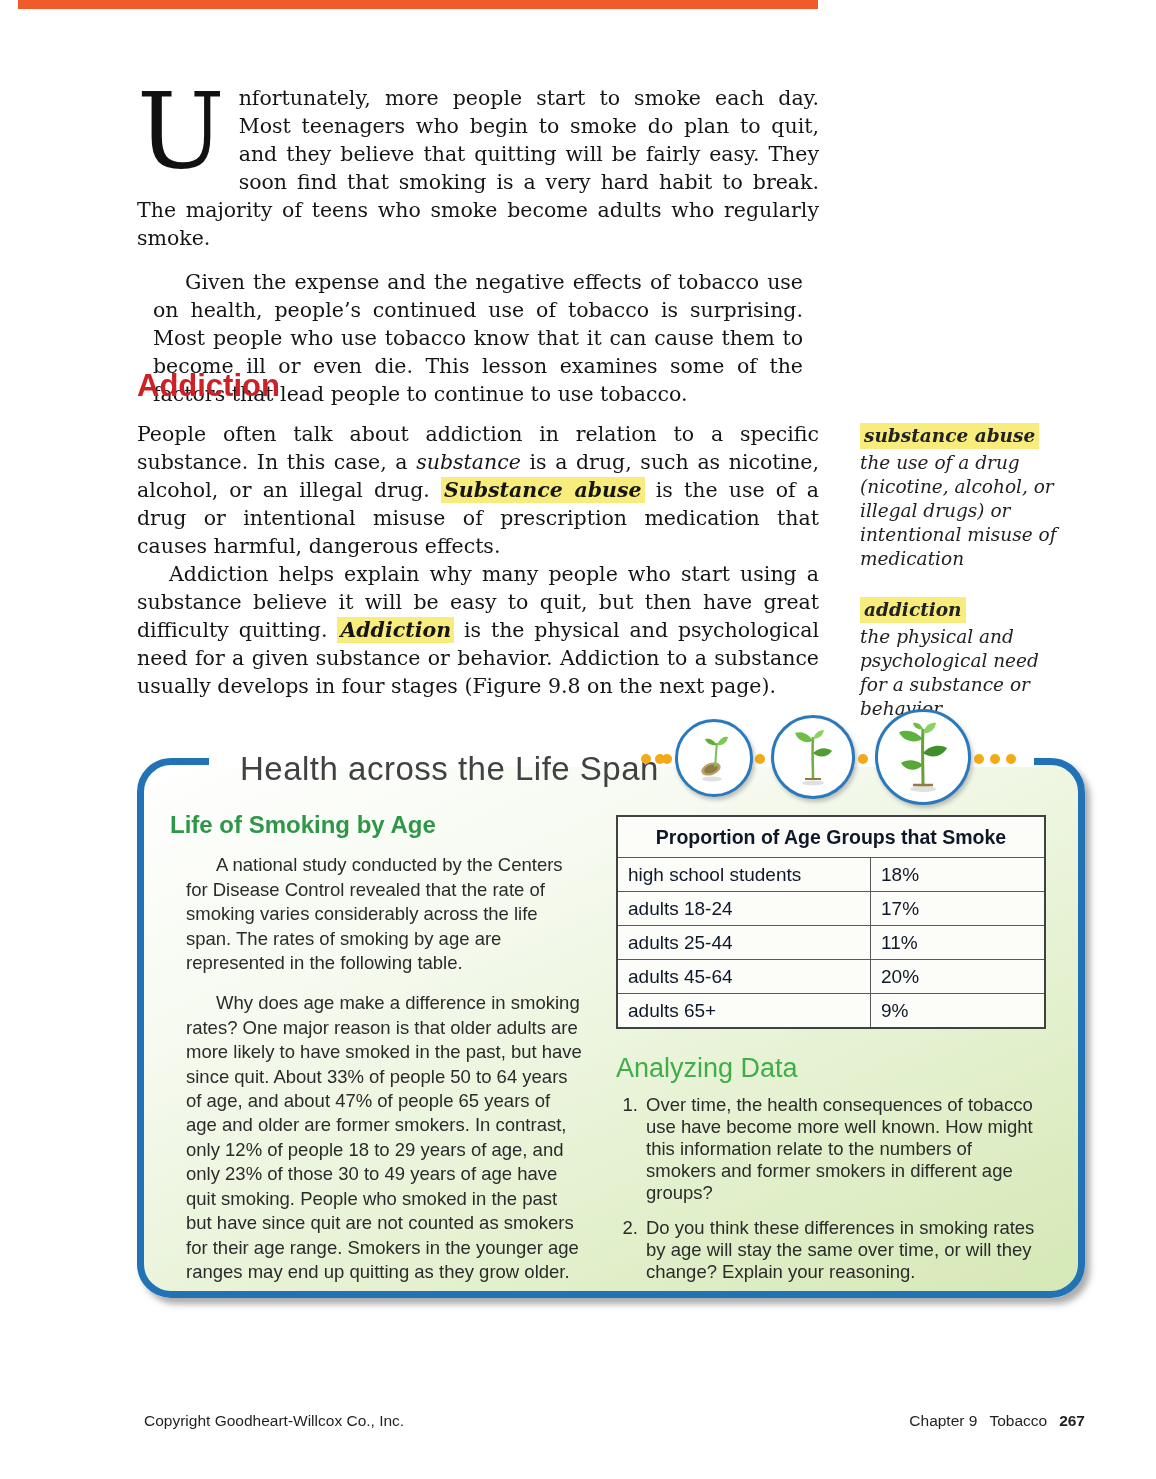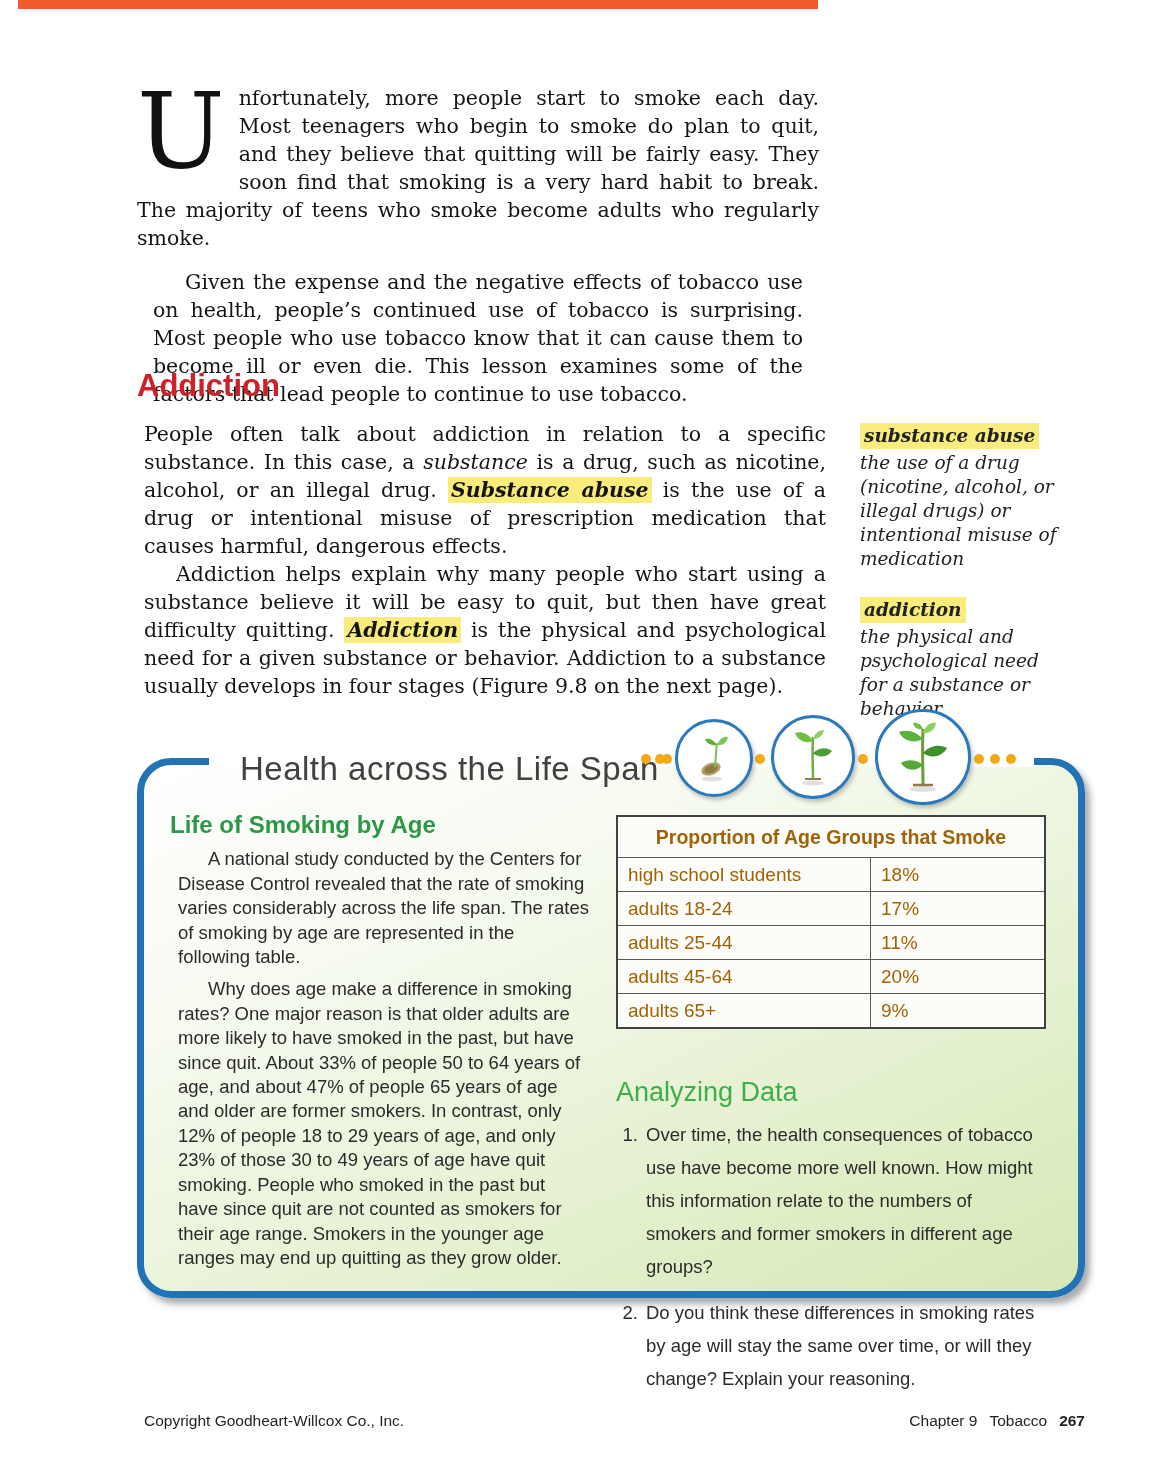--- a/index.html
+++ b/index.html
@@ -14,21 +14,21 @@
   
   .main-col{position:absolute;left:137px;top:84px;width:682px;}
   .body-text{font-size:20.5px;line-height:28px;text-align:justify;color:#151515;}
   .dropcap{float:left;font-size:104px;line-height:84px;padding:6px 14px 0 0;font-family:"DejaVu Serif",serif;color:#111;}
   .indent{text-indent:32px;}
 
   .section-heading{
     position:absolute;left:137px;top:368px;margin:0;
     font-family:"Liberation Sans",sans-serif;font-weight:bold;font-size:31px;color:#CE2127;
   }
-  .addiction-col{position:absolute;left:144px;top:420px;width:682px;}
+  .addiction-col{position:absolute;left:137px;top:420px;width:682px;}
   .addiction-col p{margin:0;}
   .seg-italic{font-style:italic;}
   .seg-term{font-style:italic;font-weight:bold;background:#F8ED7C;padding:1px 3px;}
 
   
   .margin-col{position:absolute;left:860px;top:423px;width:200px;
     font-family:"DejaVu Serif",serif;font-style:italic;font-size:18.5px;line-height:24px;color:#222;}
   .def-term{font-weight:bold;background:#F8ED7C;padding:1px 4px;display:inline-block;margin-bottom:2px;}
   .def-block{margin-bottom:26px;}
   .def-text{margin:0;}
@@ -51,32 +51,32 @@
     position:absolute;border-radius:50%;background:#ffffff;border:3px solid #2A79BD;
     box-shadow:2px 3px 4px rgba(80,80,80,0.35);display:flex;align-items:center;justify-content:center;
   }
   .c1{left:531px;top:-46px;width:72px;height:72px;}
   .c2{left:627px;top:-50px;width:78px;height:78px;}
   .c3{left:731px;top:-56px;width:90px;height:90px;}
 
   .feat-left{position:absolute;left:26px;top:48px;width:428px;
     font-family:"Liberation Sans",sans-serif;font-size:18.5px;line-height:24.4px;color:#2b2b2b;}
   .feat-heading{margin:0 0 10px 0;font-size:24px;font-weight:bold;color:#2E9747;}
-  .feat-left p{margin:8px;text-indent:30px;}
+  .feat-left p{margin:16px;text-indent:30px;}
 
   .feat-right{position:absolute;left:472px;top:50px;width:430px;font-family:"Liberation Sans",sans-serif;}
   table.smoke-table{border-collapse:collapse;width:430px;background:#fcfdf9;
-    border:2px solid #414042;font-size:19px;color:#a16207;}
+    border:2px solid #414042;font-size:19px;color:#0f172a;}
   table.smoke-table th{border:1.5px solid #58595B;font-weight:bold;text-align:center;height:38px;font-size:19.5px;}
   table.smoke-table td{border:1.5px solid #58595B;height:33px;padding:0 5px 0 10px;}
   table.smoke-table td.val{width:158px;}
 
-  .analyzing{margin-top:48px;}
+  .analyzing{margin-top:24px;}
   .analyzing-heading{margin:0 0 10px 0;font-weight:normal;font-size:27px;color:#3FAE49;font-family:"Liberation Sans",sans-serif;}
-  ol.questions{margin:0;padding-left:27px;font-size:18.5px;line-height:33px;color:#2b2b2b;}
+  ol.questions{margin:0;padding-left:27px;font-size:18.5px;line-height:22px;color:#2b2b2b;}
   ol.questions li{margin-bottom:13px;padding-left:3px;}
 
   
   .footer{position:absolute;left:0;top:1412px;width:1156px;height:30px;
     font-family:"Liberation Sans",sans-serif;font-size:15.5px;color:#231F20;}
   .footer-left{position:absolute;left:144px;top:0;}
   .footer-right{position:absolute;right:71px;top:0;display:flex;gap:12px;}
   .page-num{font-weight:bold;}
 </style>
 </head>

